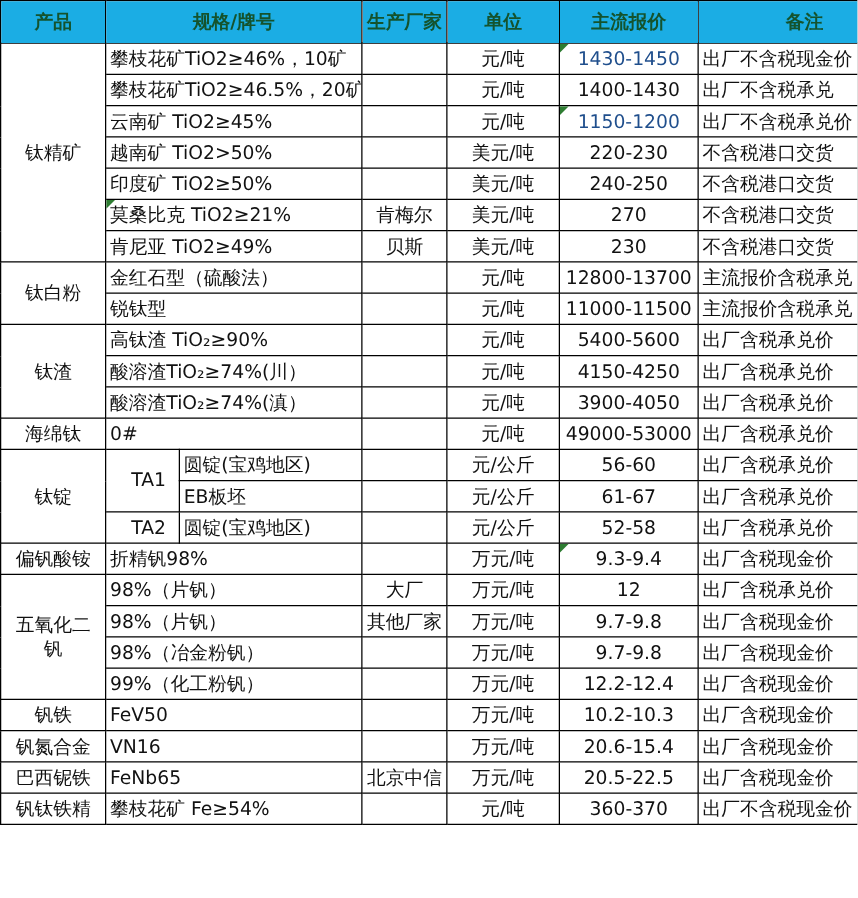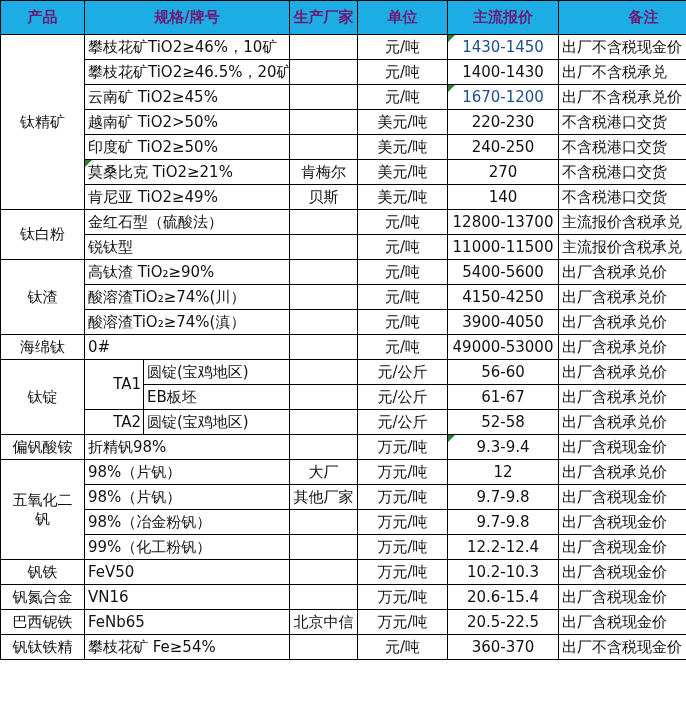--- a/index.html
+++ b/index.html
@@ -4,25 +4,25 @@
 <style>
   html,body{margin:0;padding:0;background:#ffffff;}
   #stage{width:686px;height:718px;background:#ffffff;overflow:hidden;}
   table{border-collapse:collapse;table-layout:fixed;width:686px;
         font-family:"DejaVu Sans","Liberation Sans",sans-serif;color:#111;}
   th,td{border:1px solid #000;overflow:hidden;white-space:nowrap;
         padding:0 2px;font-size:15px;line-height:1.12;position:relative;
         vertical-align:middle;}
   thead tr{height:34px;}
   tbody tr{height:25px;}
-  thead th{color:#701a75;font-weight:bold;text-align:center;font-size:15px;}
+  thead th{color:#14532d;font-weight:bold;text-align:center;font-size:15px;}
   td.c{text-align:center;}
   td.l{text-align:left;padding-left:3px;}
   td.product{text-align:center;white-space:normal;padding:0 7px;line-height:1.25;margin-top:28px;}
-  td.grade{text-align:right;padding-left:20px;}
+  td.grade{text-align:left;padding-left:20px;}
   .flag{position:absolute;top:0;left:0;width:0;height:0;
         border-top:7px solid #2e7d32;border-right:7px solid transparent;}
   .blueprice span.txt{color:#1f4e8c;}
 </style>
 </head>
 <body>
 
 <div id="stage">
   <table>
     <colgroup>
@@ -57,21 +57,21 @@
           <td class="l" colspan="2"><span class="txt">攀枝花矿TiO2≥46.5%，20矿</span></td>
           <td class="c"><span class="txt"></span></td>
           <td class="c"><span class="txt">元/吨</span></td>
           <td class="c"><span class="txt">1400-1430</span></td>
           <td class="l"><span class="txt">出厂不含税承兑</span></td>
         </tr>
         <tr>
           <td class="l" colspan="2"><span class="txt">云南矿 TiO2≥45%</span></td>
           <td class="c"><span class="txt"></span></td>
           <td class="c"><span class="txt">元/吨</span></td>
-          <td class="c blueprice"><span class="flag"></span><span class="txt">1670-1200</span></td>
+          <td class="c blueprice"><span class="flag"></span><span class="txt">1150-1200</span></td>
           <td class="l"><span class="txt">出厂不含税承兑价</span></td>
         </tr>
         <tr>
           <td class="l" colspan="2"><span class="txt">越南矿 TiO2&gt;50%</span></td>
           <td class="c"><span class="txt"></span></td>
           <td class="c"><span class="txt">美元/吨</span></td>
           <td class="c"><span class="txt">220-230</span></td>
           <td class="l"><span class="txt">不含税港口交货</span></td>
         </tr>
         <tr>
@@ -85,21 +85,21 @@
           <td class="l" colspan="2"><span class="flag"></span><span class="txt">莫桑比克 TiO2≥21%</span></td>
           <td class="c"><span class="txt">肯梅尔</span></td>
           <td class="c"><span class="txt">美元/吨</span></td>
           <td class="c"><span class="txt">270</span></td>
           <td class="l"><span class="txt">不含税港口交货</span></td>
         </tr>
         <tr>
           <td class="l" colspan="2"><span class="txt">肯尼亚 TiO2≥49%</span></td>
           <td class="c"><span class="txt">贝斯</span></td>
           <td class="c"><span class="txt">美元/吨</span></td>
-          <td class="c"><span class="txt">140</span></td>
+          <td class="c"><span class="txt">230</span></td>
           <td class="l"><span class="txt">不含税港口交货</span></td>
         </tr>
         <tr>
           <td class="c product" rowspan="2"><span class="txt">钛白粉</span></td>
           <td class="l" colspan="2"><span class="txt">金红石型（硫酸法）</span></td>
           <td class="c"><span class="txt"></span></td>
           <td class="c"><span class="txt">元/吨</span></td>
           <td class="c"><span class="txt">12800-13700</span></td>
           <td class="l"><span class="txt">主流报价含税承兑</span></td>
         </tr>

